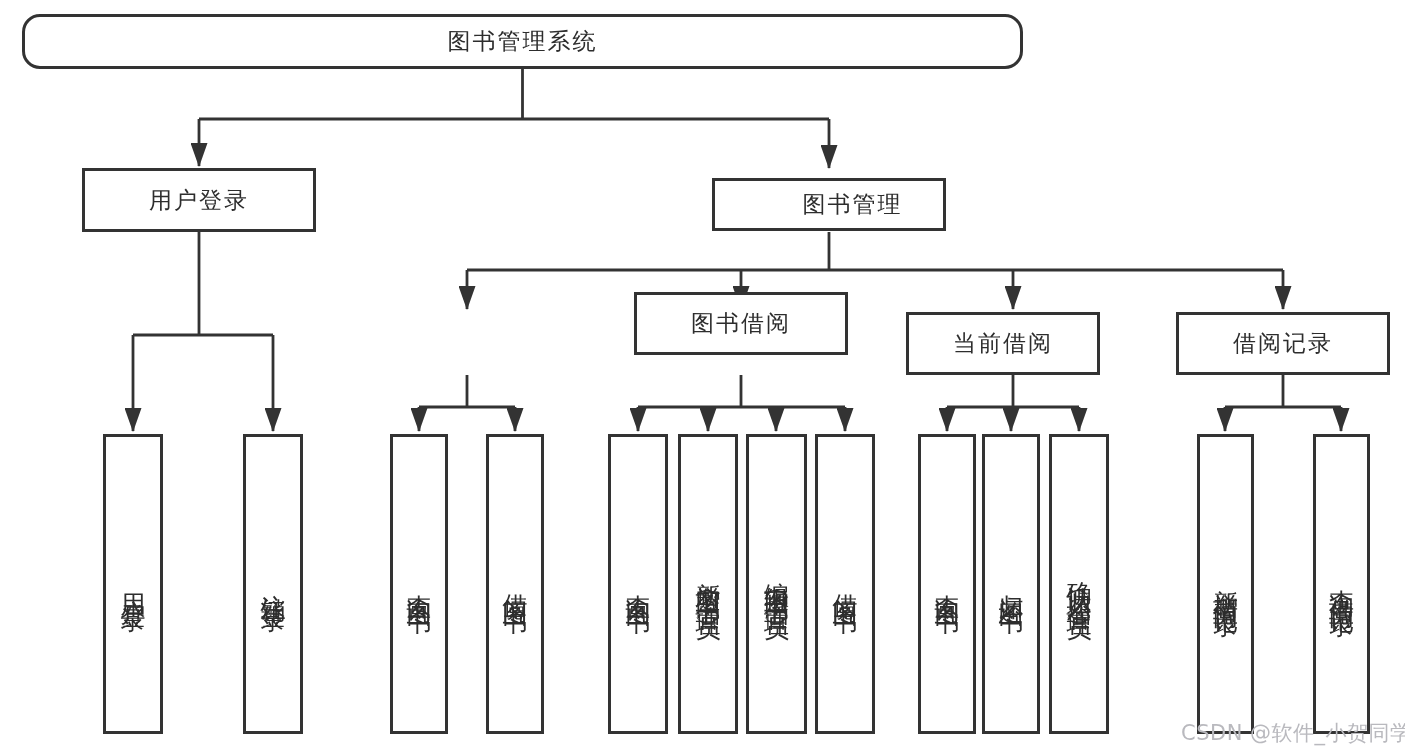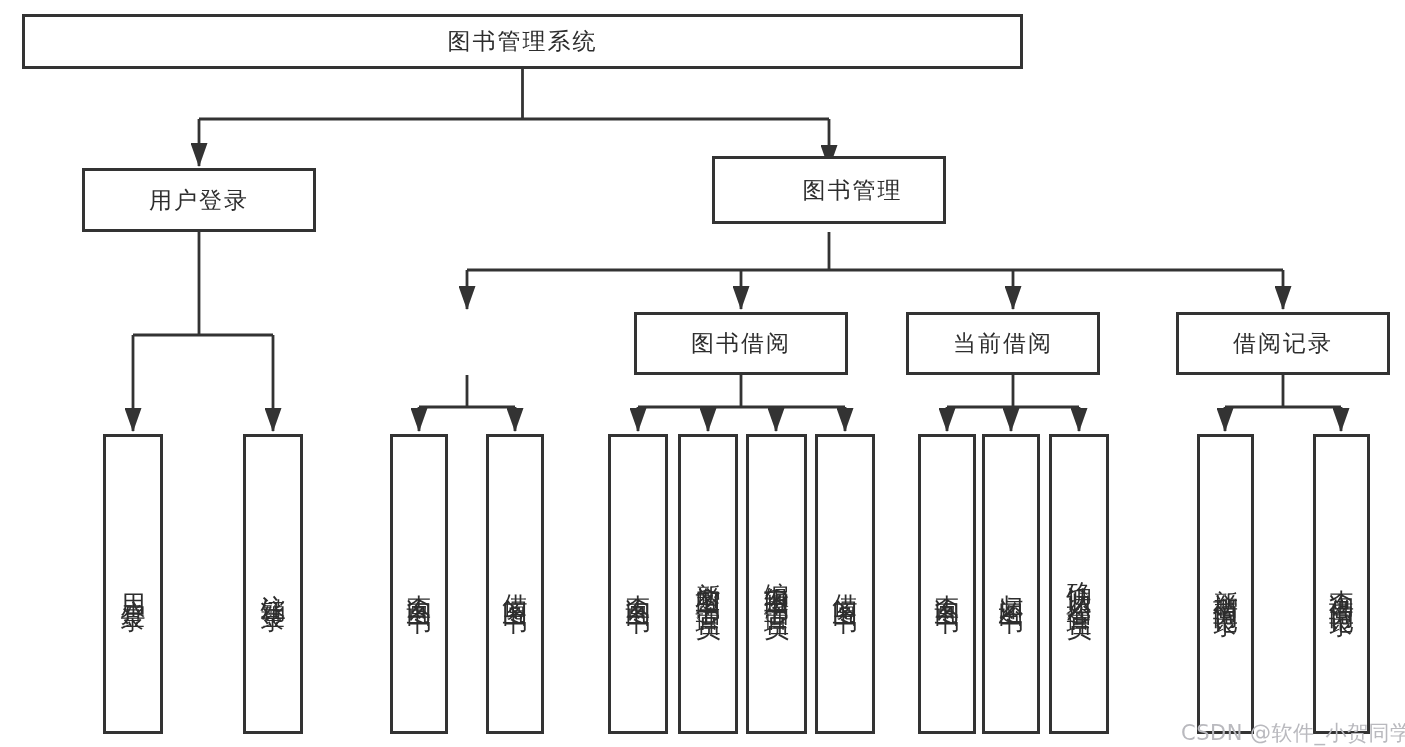--- a/index.html
+++ b/index.html
@@ -82,32 +82,32 @@
       <line x1="776" y1="407" x2="776" y2="431" marker-end="url(#arw)"></line>
       <line x1="845" y1="407" x2="845" y2="431" marker-end="url(#arw)"></line>
       <line x1="947" y1="407" x2="947" y2="431" marker-end="url(#arw)"></line>
       <line x1="1011" y1="407" x2="1011" y2="431" marker-end="url(#arw)"></line>
       <line x1="1079" y1="407" x2="1079" y2="431" marker-end="url(#arw)"></line>
       <line x1="1225" y1="407" x2="1225" y2="431" marker-end="url(#arw)"></line>
       <line x1="1341" y1="407" x2="1341" y2="431" marker-end="url(#arw)"></line>
     </g>
   </svg>
 
-  <div class="box hbox" style="left:22px; top:14px; width:1001px; height:55px;">
+  <div class="box hbox" style="left:22px; top:14px; width:1001px; height:55px;border-radius:18px;">
     <span>图书管理系统</span>
   </div>
 
   <div class="box hbox" style="left:82px; top:168px; width:234px; height:64px;">
     <span>用户登录</span>
   </div>
-  <div class="box hbox" style="left:712px; top:156px; width:234px; height:68px;padding-left:47px;">
+  <div class="box hbox" style="left:712px; top:178px; width:234px; height:53px;padding-left:47px;">
     <span>图书管理</span>
   </div>
 
-  <div class="box hbox" style="left:634px; top:312px; width:214px; height:63px;">
+  <div class="box hbox" style="left:634px; top:292px; width:214px; height:63px;">
     <span>图书借阅</span>
   </div>
   <div class="box hbox" style="left:906px; top:312px; width:194px; height:63px;">
     <span>当前借阅</span>
   </div>
   <div class="box hbox" style="left:1176px; top:312px; width:214px; height:63px;">
     <span>借阅记录</span>
   </div>
 
   <div class="box vbox" style="left:103px; top:434px; width:60px; height:300px;">

